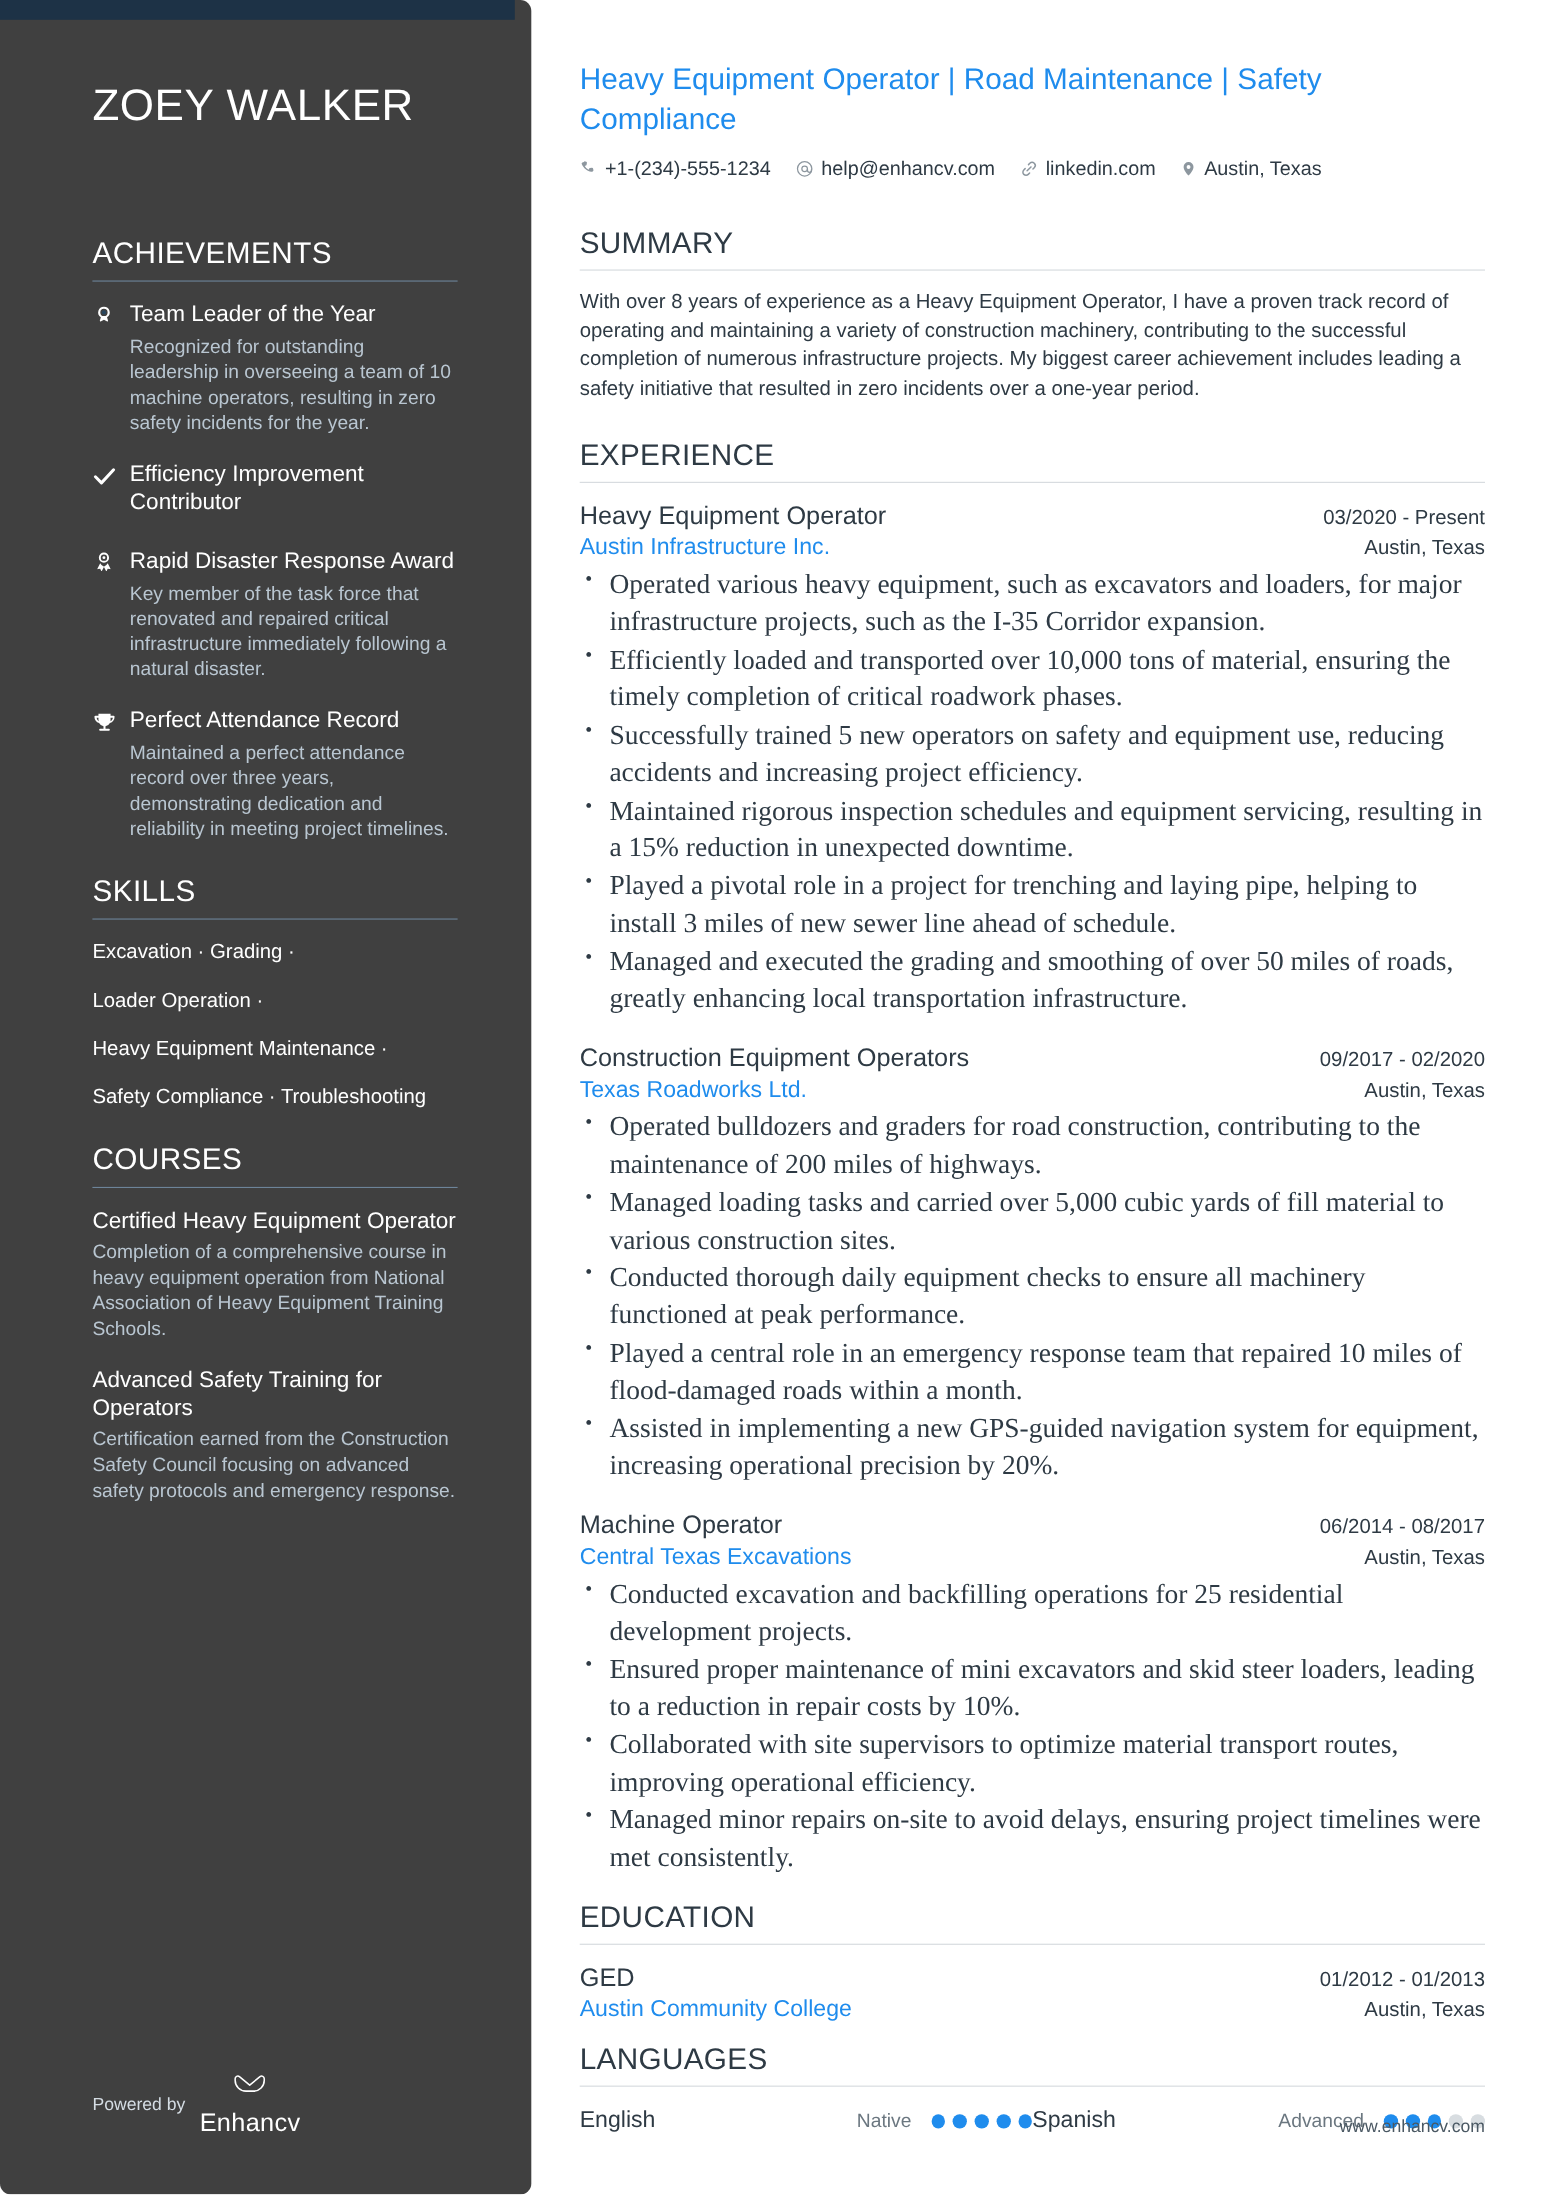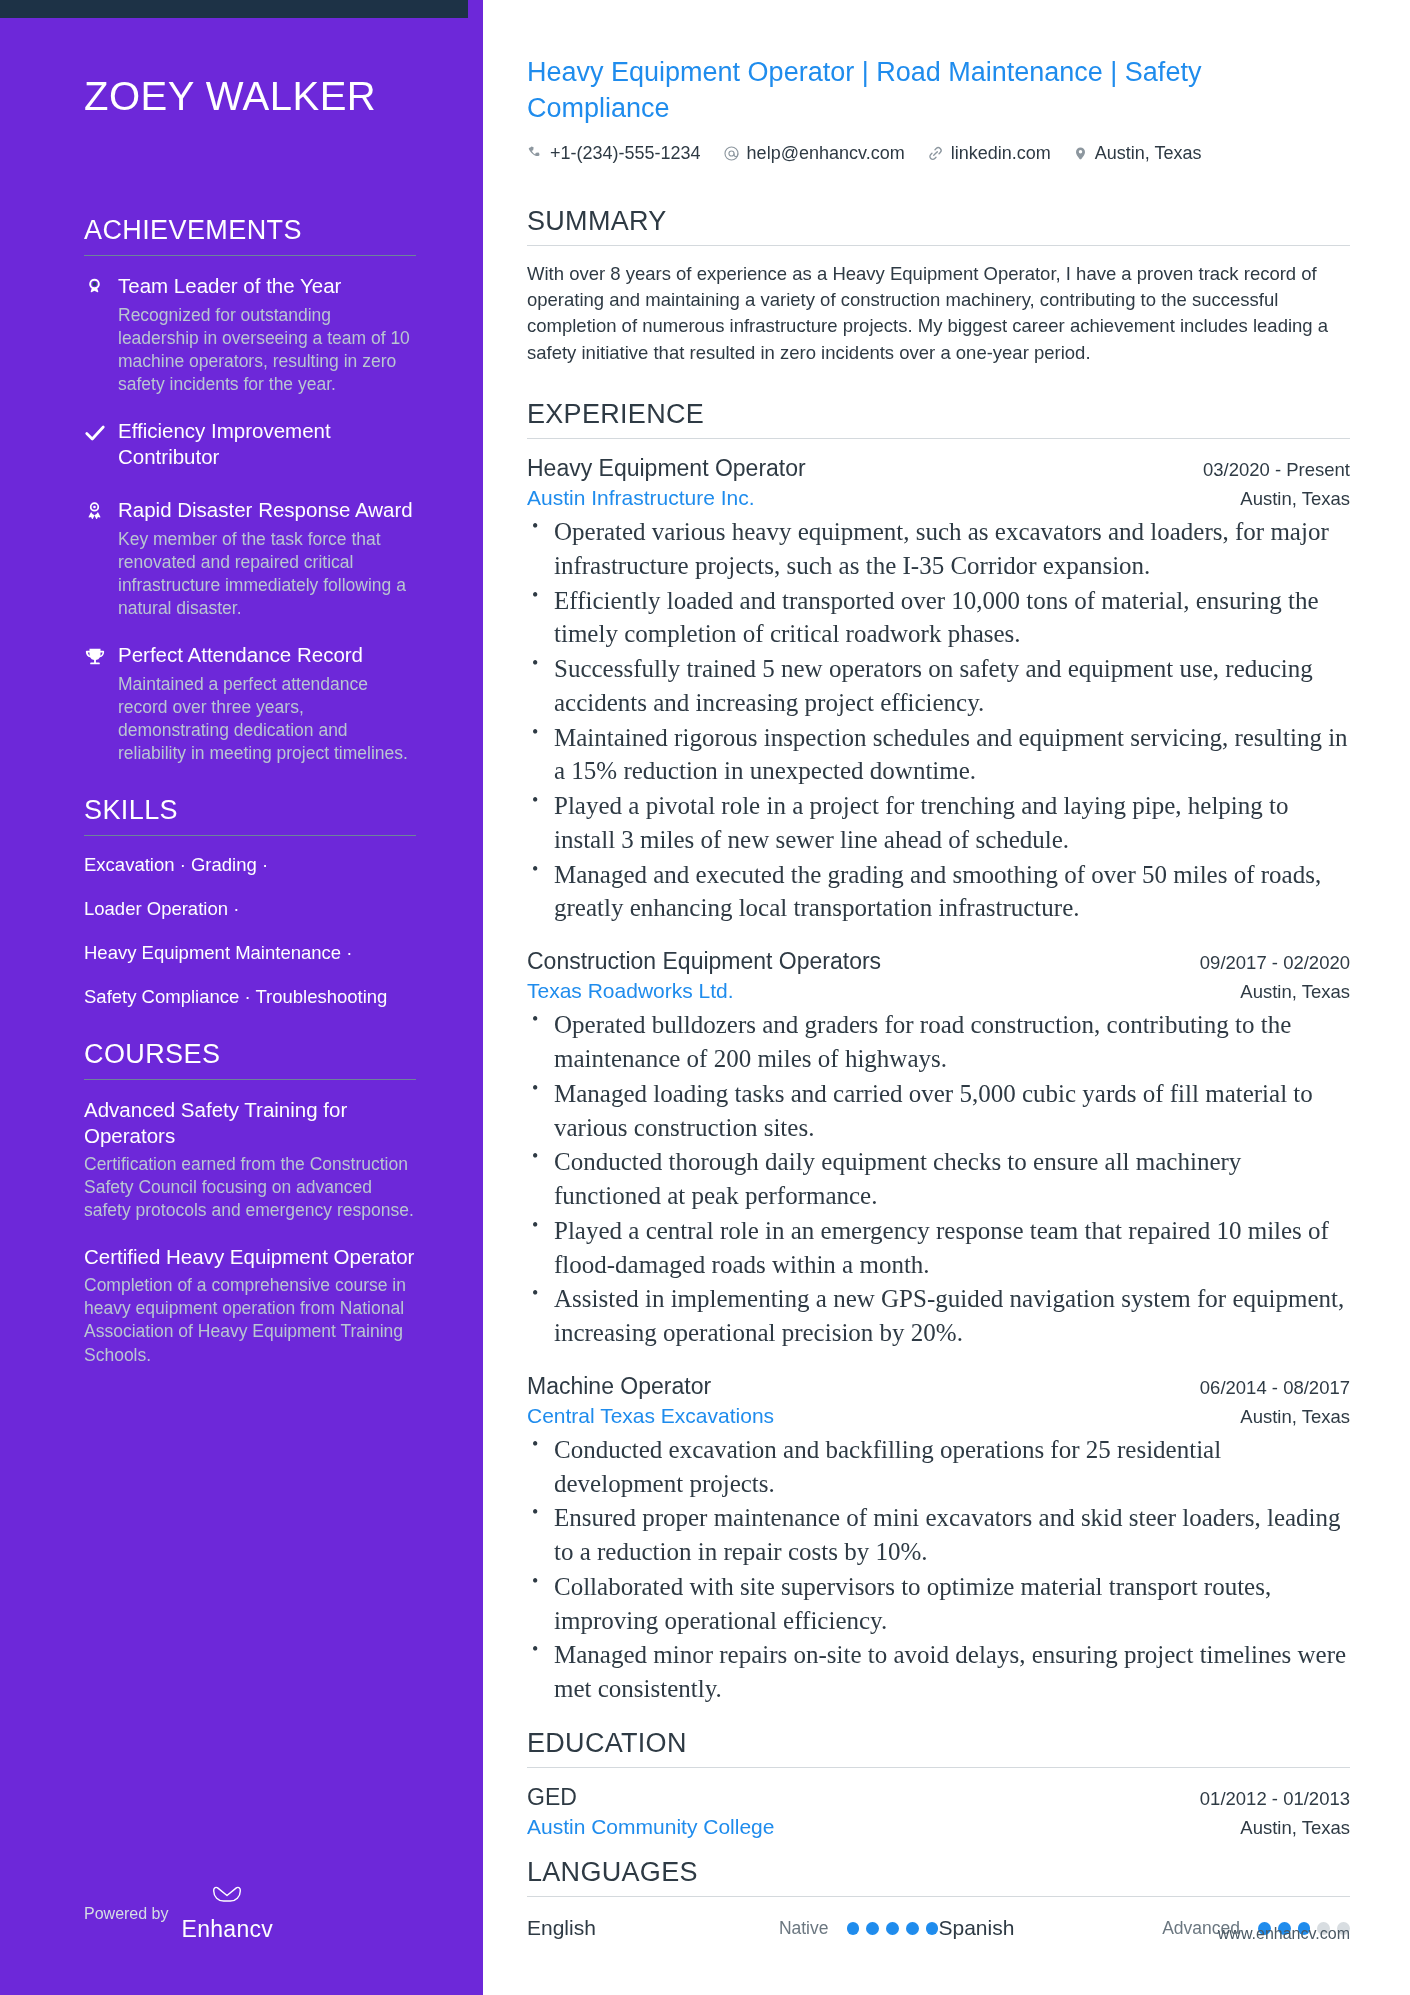--- a/index.html
+++ b/index.html
@@ -16,24 +16,25 @@
     height: 1995px;
     display: flex;
     background: #ffffff;
     overflow: hidden;
   }
 
   
   .sidebar {
     width: 483px;
     min-width: 483px;
-    background: #6d28d9;
+    background: #404040;
     color: #ffffff;
     position: relative;
     padding: 0 15px 0 0;
+    border-radius: 10px;
   }
   .sidebar-topbar {
     height: 18px;
     background: #1d3246;
     width: 100%;
   }
   .sidebar-inner {
     padding: 55px 52px 0 84px;
   }
   .name {
@@ -326,26 +327,26 @@
         <div class="skill-line">Excavation · Grading ·</div>
         <div class="skill-line">Loader Operation ·</div>
         <div class="skill-line">Heavy Equipment Maintenance ·</div>
         <div class="skill-line">Safety Compliance · Troubleshooting</div>
       </section>
 
       <section class="side-section">
         <div class="side-heading">COURSES</div>
         <div class="side-rule"></div>
         <div class="course-item">
+          <div class="course-title">Certified Heavy Equipment Operator</div>
+          <div class="course-desc">Completion of a comprehensive course in heavy equipment operation from National Association of Heavy Equipment Training Schools.</div>
+        </div>
+        <div class="course-item">
           <div class="course-title">Advanced Safety Training for Operators</div>
           <div class="course-desc">Certification earned from the Construction Safety Council focusing on advanced safety protocols and emergency response.</div>
-        </div>
-        <div class="course-item">
-          <div class="course-title">Certified Heavy Equipment Operator</div>
-          <div class="course-desc">Completion of a comprehensive course in heavy equipment operation from National Association of Heavy Equipment Training Schools.</div>
         </div>
       </section>
 
       <div class="powered">
         <span class="powered-label">Powered by</span>
         <span class="powered-logo">
           <svg width="30" height="22" viewBox="0 0 34 24" fill="none" stroke="#ffffff" stroke-width="1.6" stroke-linejoin="round" stroke-linecap="round">
             <path d="M2 5c0-2.3 2.6-3.6 4.4-2.2L17 11.5 27.6 2.8C29.4 1.4 32 2.7 32 5v1.5c0 6.2-5 11.2-11.2 11.2h-7.6C7 17.7 2 12.7 2 6.5V5Z"></path>
           </svg>
           <span class="powered-name">Enhancv</span>

